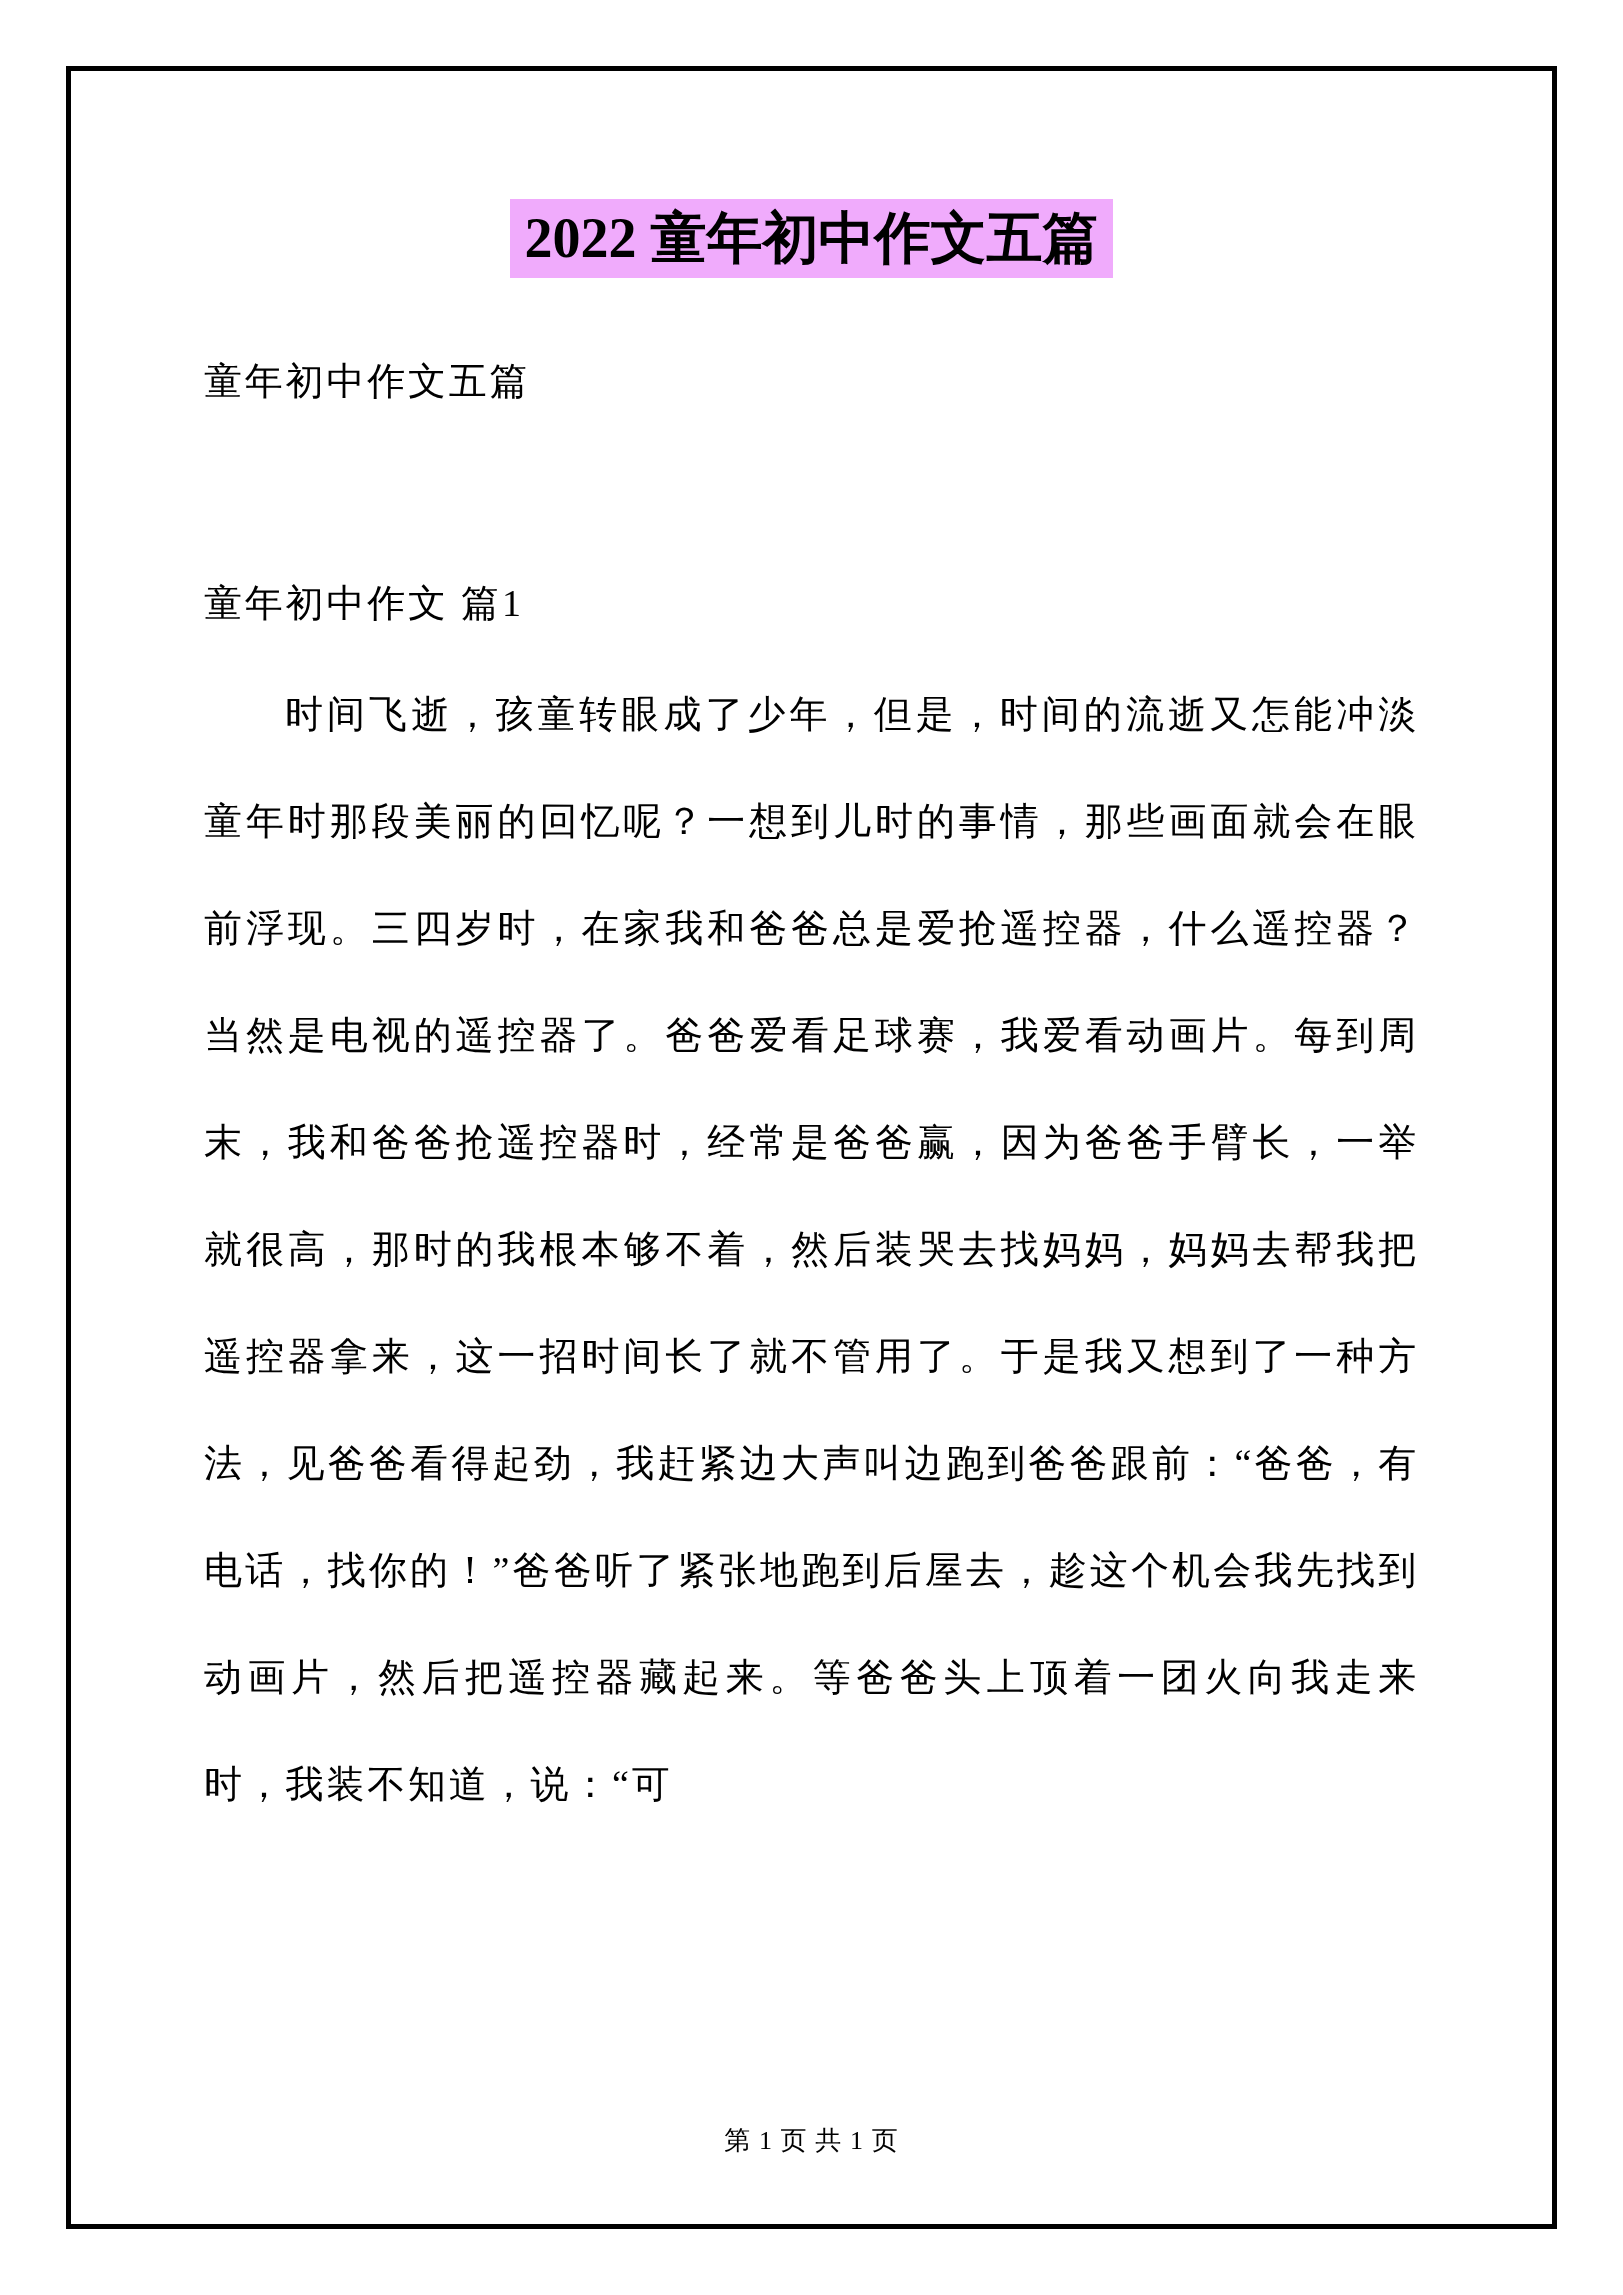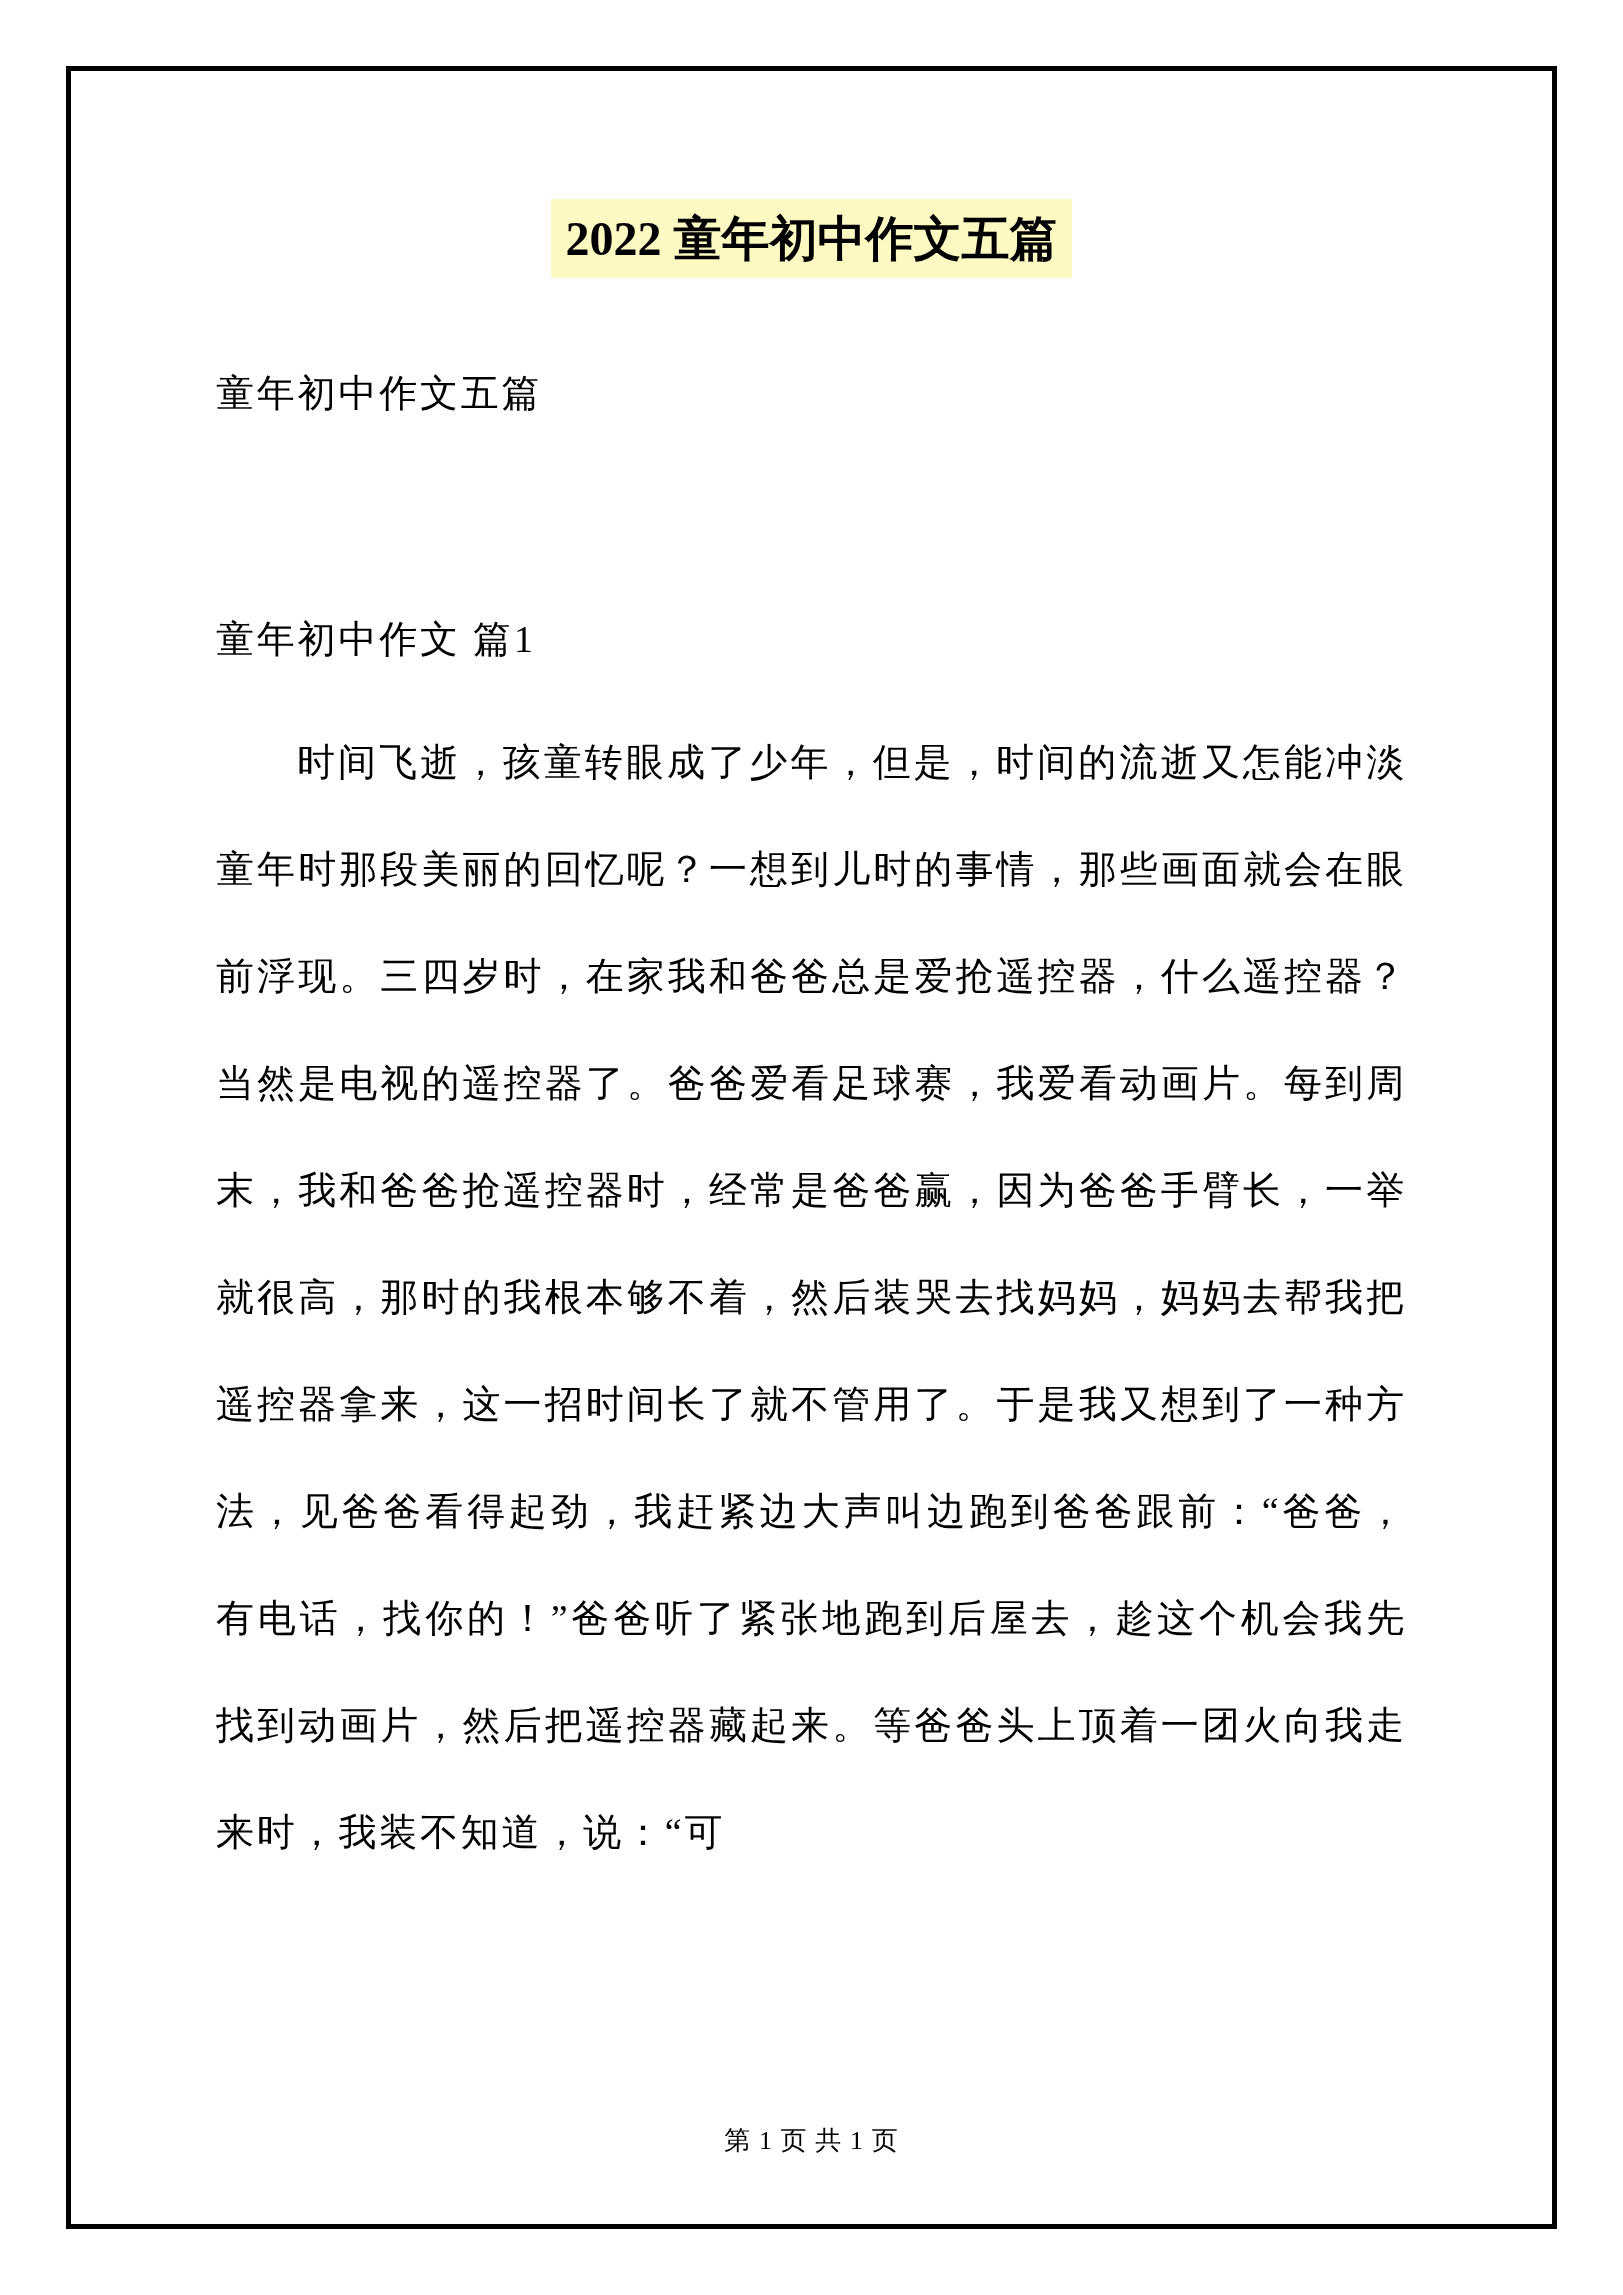--- a/index.html
+++ b/index.html
@@ -14,32 +14,32 @@
     width:1481px;height:2153px;
     border:5px solid #000000;
     background:#ffffff;
   }
   .title-row{
     position:absolute;left:0;right:0;top:199px;
     text-align:center;
   }
   .title-highlight{
     display:inline-block;
-    background:#fef9c3;
-    font-size:48px;font-weight:bold;
+    background:#f0abfc;
+    font-size:56px;font-weight:bold;
     line-height:79px;
     padding:0 14.6px;
     white-space:nowrap;
   }
   .doc-body{
     position:absolute;left:200px;top:324px;width:1223px;
     font-size:38px;line-height:107px;letter-spacing:2.8px;
     text-align:justify;text-justify:inter-character;
   }
-  .doc-body p{margin:16px;min-height:107px;}
+  .doc-body p{margin:4px;min-height:107px;}
   .doc-body p.indent{text-indent:81px;}
   .page-footer{
     position:absolute;left:0;right:0;top:2123px;
     text-align:center;
     font-size:26px;letter-spacing:1.1px;
   }
 </style>
 </head>
 <body>
 

